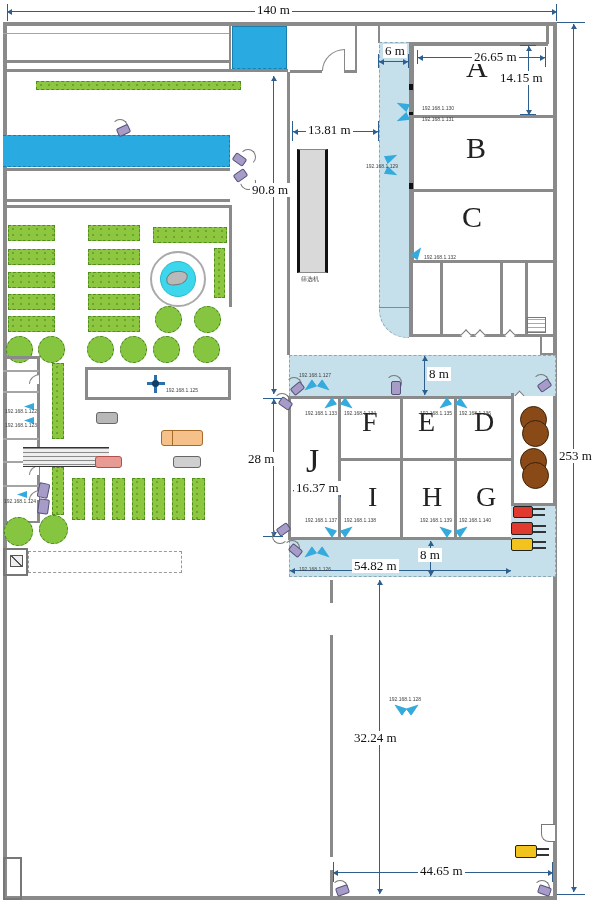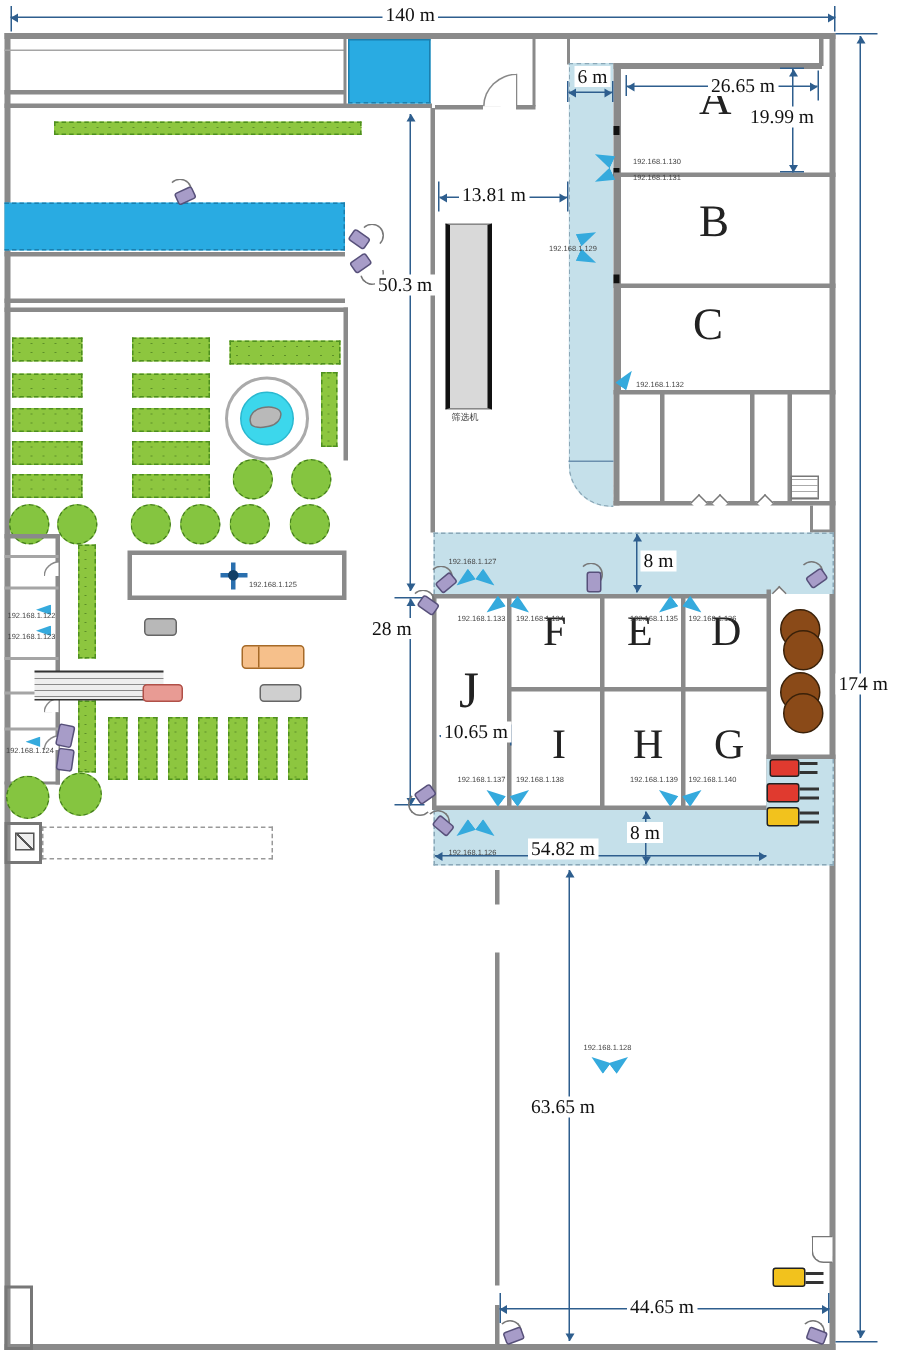--- a/index.html
+++ b/index.html
@@ -56,21 +56,21 @@
 <div id="plan">
 
   <div class="dlh" style="left:7px;top:11px;width:550px;"></div>
   <div class="tick" style="left:7px;top:4px;width:1px;height:17px;"></div>
   <div class="tick" style="left:556px;top:4px;width:1px;height:17px;"></div>
   <div class="dlab" style="left:255px;top:3px;">140 m</div>
 
   <div class="dlv" style="left:573px;top:24px;height:868px;"></div>
   <div class="tick" style="left:557px;top:22px;width:28px;height:1px;"></div>
   <div class="tick" style="left:557px;top:894px;width:28px;height:1px;"></div>
-  <div class="dlab" style="left:557px;top:449px;">174 m</div>
+  <div class="dlab" style="left:557px;top:449px;">253 m</div>
 
   <div class="wall" style="left:3px;top:22px;width:554px;height:4px;"></div>
   <div class="wall" style="left:3px;top:22px;width:4px;height:878px;"></div>
   <div class="wall" style="left:553px;top:22px;width:4px;height:878px;"></div>
   <div class="wall" style="left:3px;top:896px;width:554px;height:4px;"></div>
 
   <div class="thin" style="left:3px;top:33px;width:227px;height:1px;"></div>
   <div class="wall" style="left:3px;top:60px;width:227px;height:3px;"></div>
   <div class="wall" style="left:3px;top:69px;width:285px;height:3px;"></div>
   <div class="wall" style="left:229px;top:22px;width:2px;height:48px;"></div>
@@ -166,21 +166,21 @@
   <div class="tree" style="left:4px;top:517px;width:29px;height:29px;"></div>
   <div class="tree" style="left:39px;top:515px;width:29px;height:29px;"></div>
 
   <div class="a" style="left:28px;top:551px;width:154px;height:22px;border:1px dashed #999;box-sizing:border-box;"></div>
   <div class="a" style="left:3px;top:548px;width:25px;height:28px;border:2px solid #777;box-sizing:border-box;"></div>
   <div class="a" style="left:10px;top:555px;width:13px;height:12px;border:1px solid #555;background:linear-gradient(45deg,transparent 46%,#555 46%,#555 54%,transparent 54%),#eee;box-sizing:border-box;"></div>
 
   <div class="dlv" style="left:273px;top:399px;height:138px;"></div>
   <div class="tick" style="left:263px;top:398px;width:20px;height:1px;"></div>
   <div class="tick" style="left:263px;top:536px;width:20px;height:1px;"></div>
-  <div class="dlab" style="left:246px;top:412px;">28 m</div>
+  <div class="dlab" style="left:246px;top:452px;">28 m</div>
   <div class="ptz" style="left:279px;top:399px;transform:rotate(35deg);"></div>
   <div class="arc" style="left:274px;top:393px;"></div>
   <div class="ptz" style="left:277px;top:525px;transform:rotate(-35deg);"></div>
   <div class="arc" style="left:272px;top:528px;transform:rotate(180deg);"></div>
 
   <div class="wall" style="left:287px;top:72px;width:3px;height:283px;"></div>
   <div class="wall" style="left:355px;top:23px;width:2px;height:48px;"></div>
   <div class="wall" style="left:378px;top:23px;width:2px;height:20px;"></div>
   <div class="wall" style="left:290px;top:70px;width:32px;height:3px;"></div>
   <div class="wall" style="left:344px;top:70px;width:13px;height:3px;"></div>
@@ -188,21 +188,21 @@
 
   <div class="dlh" style="left:293px;top:131px;width:85px;"></div>
   <div class="tick" style="left:292px;top:121px;width:1px;height:20px;"></div>
   <div class="tick" style="left:378px;top:121px;width:1px;height:20px;"></div>
   <div class="dlab" style="left:306px;top:123px;">13.81 m</div>
 
   <div class="a" style="left:297px;top:149px;width:31px;height:124px;background:#d9d9d9;border-top:1px solid #888;border-bottom:1px solid #888;border-left:3px solid #111;border-right:3px solid #111;box-sizing:border-box;z-index:5;"></div>
   <div class="ip" style="left:301px;top:276px;font-size:6px;">筛选机</div>
 
   <div class="dlv" style="left:273px;top:76px;height:318px;"></div>
-  <div class="dlab" style="left:250px;top:183px;">50.3 m</div>
+  <div class="dlab" style="left:250px;top:183px;">90.8 m</div>
 
   <div class="band" style="left:379px;top:42px;width:30px;height:296px;border-top:1px dashed #8aa8b8;border-left:1px dashed #8aa8b8;border-bottom:1px dashed #8aa8b8;border-bottom-left-radius:28px;"></div>
   <div class="wall" style="left:409px;top:42px;width:5px;height:220px;"></div>
   <div class="blk" style="left:409px;top:84px;width:4px;height:6px;"></div>
   <div class="blk" style="left:409px;top:112px;width:4px;height:6px;"></div>
   <div class="blk" style="left:409px;top:183px;width:4px;height:6px;"></div>
   <div class="a" style="left:379px;top:307px;width:30px;height:1px;background:#6b8fae;z-index:6;"></div>
 
   <div class="dlh" style="left:379px;top:61px;width:29px;"></div>
   <div class="tick" style="left:378px;top:54px;width:1px;height:14px;"></div>
@@ -228,21 +228,21 @@
   <div class="rlab" style="left:466px;top:133px;font-size:30px;">B</div>
   <div class="rlab" style="left:462px;top:202px;font-size:30px;">C</div>
 
   <div class="dlh" style="left:418px;top:57px;width:127px;"></div>
   <div class="tick" style="left:417px;top:50px;width:1px;height:14px;"></div>
   <div class="tick" style="left:545px;top:47px;width:1px;height:20px;"></div>
   <div class="dlab" style="left:472px;top:50px;">26.65 m</div>
   <div class="dlv" style="left:528px;top:46px;height:69px;"></div>
   <div class="tick" style="left:520px;top:45px;width:16px;height:1px;"></div>
   <div class="tick" style="left:520px;top:114px;width:16px;height:1px;"></div>
-  <div class="dlab" style="left:498px;top:71px;">19.99 m</div>
+  <div class="dlab" style="left:498px;top:71px;">14.15 m</div>
 
   <div class="wall" style="left:409px;top:262px;width:4px;height:75px;"></div>
   <div class="wall" style="left:440px;top:262px;width:3px;height:74px;"></div>
   <div class="wall" style="left:500px;top:262px;width:3px;height:74px;"></div>
   <div class="wall" style="left:525px;top:262px;width:3px;height:74px;"></div>
   <div class="wall" style="left:409px;top:334px;width:148px;height:3px;"></div>
   <div class="vnotch" style="left:462px;top:331px;"></div>
   <div class="vnotch" style="left:476px;top:331px;"></div>
   <div class="vnotch" style="left:506px;top:331px;"></div>
   <div class="hatch" style="left:527px;top:317px;width:19px;height:16px;"></div>
@@ -275,21 +275,21 @@
   <div class="rlab" style="left:306px;top:444px;font-size:34px;">J</div>
   <div class="rlab" style="left:362px;top:408px;font-size:28px;">F</div>
   <div class="rlab" style="left:418px;top:408px;font-size:28px;">E</div>
   <div class="rlab" style="left:474px;top:408px;font-size:28px;">D</div>
   <div class="rlab" style="left:368px;top:483px;font-size:28px;">I</div>
   <div class="rlab" style="left:422px;top:483px;font-size:28px;">H</div>
   <div class="rlab" style="left:476px;top:483px;font-size:28px;">G</div>
 
   <div class="dlh" style="left:293px;top:490px;width:47px;"></div>
   <div class="tick" style="left:340px;top:483px;width:1px;height:14px;"></div>
-  <div class="dlab" style="left:294px;top:481px;">10.65 m</div>
+  <div class="dlab" style="left:294px;top:481px;">16.37 m</div>
 
   <div class="cone" style="left:323px;top:400px;transform:rotate(143deg);"></div>
   <div class="cone" style="left:341px;top:400px;transform:rotate(37deg);"></div>
   <div class="ip" style="left:305px;top:411px;">192.168.1.133</div>
   <div class="ip" style="left:344px;top:411px;">192.168.1.134</div>
   <div class="cone" style="left:438px;top:400px;transform:rotate(143deg);"></div>
   <div class="cone" style="left:456px;top:400px;transform:rotate(37deg);"></div>
   <div class="ip" style="left:420px;top:411px;">192.168.1.135</div>
   <div class="ip" style="left:459px;top:411px;">192.168.1.136</div>
   <div class="cone" style="left:323px;top:526px;transform:rotate(217deg);"></div>
@@ -328,21 +328,21 @@
 
   <div class="wall" style="left:330px;top:580px;width:3px;height:23px;"></div>
   <div class="wall" style="left:330px;top:635px;width:3px;height:222px;"></div>
   <div class="wall" style="left:330px;top:870px;width:3px;height:27px;"></div>
 
   <div class="cone" style="left:393px;top:704px;transform:rotate(217deg);"></div>
   <div class="cone" style="left:407px;top:704px;transform:rotate(323deg);"></div>
   <div class="ip" style="left:389px;top:697px;">192.168.1.128</div>
 
   <div class="dlv" style="left:379px;top:580px;height:314px;"></div>
-  <div class="dlab" style="left:352px;top:731px;">63.65 m</div>
+  <div class="dlab" style="left:352px;top:731px;">32.24 m</div>
   <div class="dlh" style="left:333px;top:872px;width:220px;"></div>
   <div class="tick" style="left:333px;top:862px;width:1px;height:20px;"></div>
   <div class="tick" style="left:552px;top:862px;width:1px;height:20px;"></div>
   <div class="dlab" style="left:418px;top:864px;">44.65 m</div>
 
   <div class="fkb" style="left:515px;top:845px;width:22px;height:13px;background:#f2c21d;"></div>
   <div class="fkp" style="left:537px;top:848px;width:12px;"></div>
 
   <div class="a" style="left:541px;top:824px;width:14px;height:18px;background:#fff;border:1px solid #777;border-right:none;box-sizing:border-box;z-index:5;border-bottom-left-radius:8px;"></div>
 

